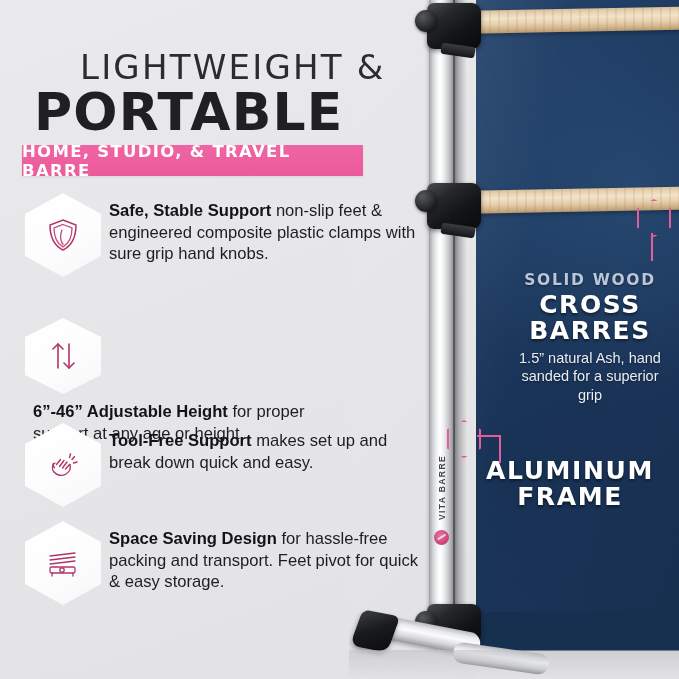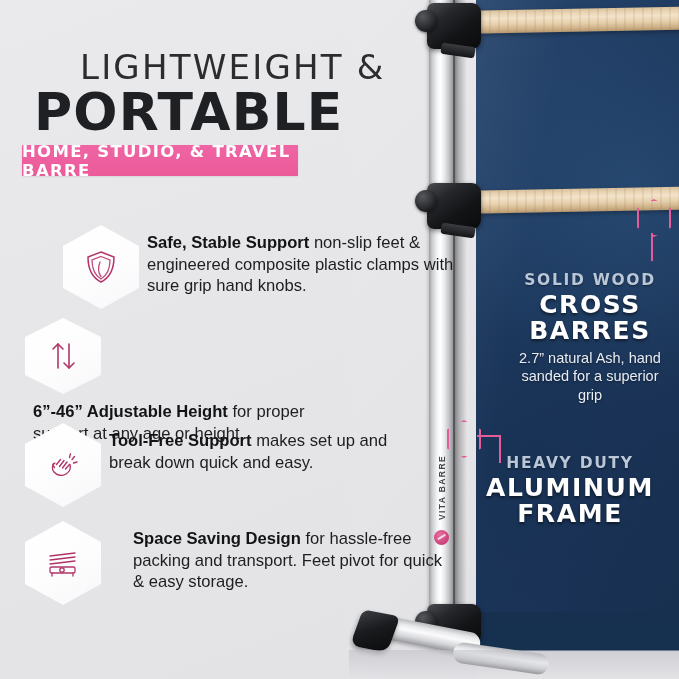--- a/index.html
+++ b/index.html
@@ -175,36 +175,36 @@
     line-height:1;
     margin-left:44px;
   }
   .head-bold{
     position:absolute;left:34px;top:86px;
     font-size:52px;font-weight:700;letter-spacing:1.2px;color:#1f2024;
     font-family:"DejaVu Sans",sans-serif;text-transform:uppercase;
     line-height:1;
   }
   .sub-bar{
-    position:absolute;left:22px;top:145px;width:276px;height:31px;
+    position:absolute;left:22px;top:145px;width:341px;height:31px;
     background:linear-gradient(180deg,#ef65a3 0%,#ec5a9a 100%);
     display:flex;align-items:center;justify-content:center;
     box-shadow:0 1px 2px rgba(0,0,0,.08);
   }
   .sub-bar span{
     font-size:16.5px;font-weight:700;letter-spacing:1.3px;color:#ffffff;
     font-family:"DejaVu Sans",sans-serif;text-transform:uppercase;
   }
 
   
   .feature{position:absolute;left:25px;display:flex;align-items:flex-start;}
-  #feat-0{top:225px;margin-left:38px;}
+  #feat-0{top:193px;}
   #feat-1{top:318px;flex-direction:column;}
   #feat-2{top:423px;}
-  #feat-3{top:521px;gap:24px;}
+  #feat-3{top:521px;}
 
   .hex-badge{
     position:relative;width:76px;height:84px;flex:0 0 76px;
     background:linear-gradient(150deg,#ffffff 0%,#fdfdfe 55%,#f7f7f9 100%);
     clip-path:polygon(50% 0%,100% 25%,100% 75%,50% 100%,0% 75%,0% 25%);
     display:flex;align-items:center;justify-content:center;
   }
   .hex-badge svg{display:block;}
 
   .feature-text{
@@ -259,33 +259,32 @@
   <div class="hex-ring" style="left:637px;top:199px;">
     <div class="hex-outline">
         <div class="inner"></div>
       </div>
   </div>
   <div class="lead-line" style="left:651px;top:233px;width:2.2px;height:28px;"></div>
 
   <div class="callout" id="callout-wood">
     <div class="eyebrow">SOLID WOOD</div>
     <div class="headline">CROSS BARRES</div>
-    <div class="detail">2.7” natural Ash, hand sanded for a superior grip</div>
+    <div class="detail">1.5” natural Ash, hand sanded for a superior grip</div>
   </div>
 
   <div class="hex-ring" style="left:447px;top:420px;">
     <div class="hex-outline">
         <div class="inner"></div>
       </div>
   </div>
   <div class="lead-line" style="left:477px;top:435px;width:24px;height:2.2px;"></div>
   <div class="lead-line" style="left:499px;top:435px;width:2.2px;height:28px;"></div>
 
   <div class="callout" id="callout-frame">
-    <div class="eyebrow">HEAVY DUTY</div>
     <div class="headline">ALUMINUM FRAME</div>
   </div>
 
   <div class="head-thin">LIGHTWEIGHT &amp;</div>
   <div class="head-bold">PORTABLE</div>
 
   <div class="sub-bar">
     <span>HOME, STUDIO, &amp; TRAVEL BARRE</span>
   </div>
 

